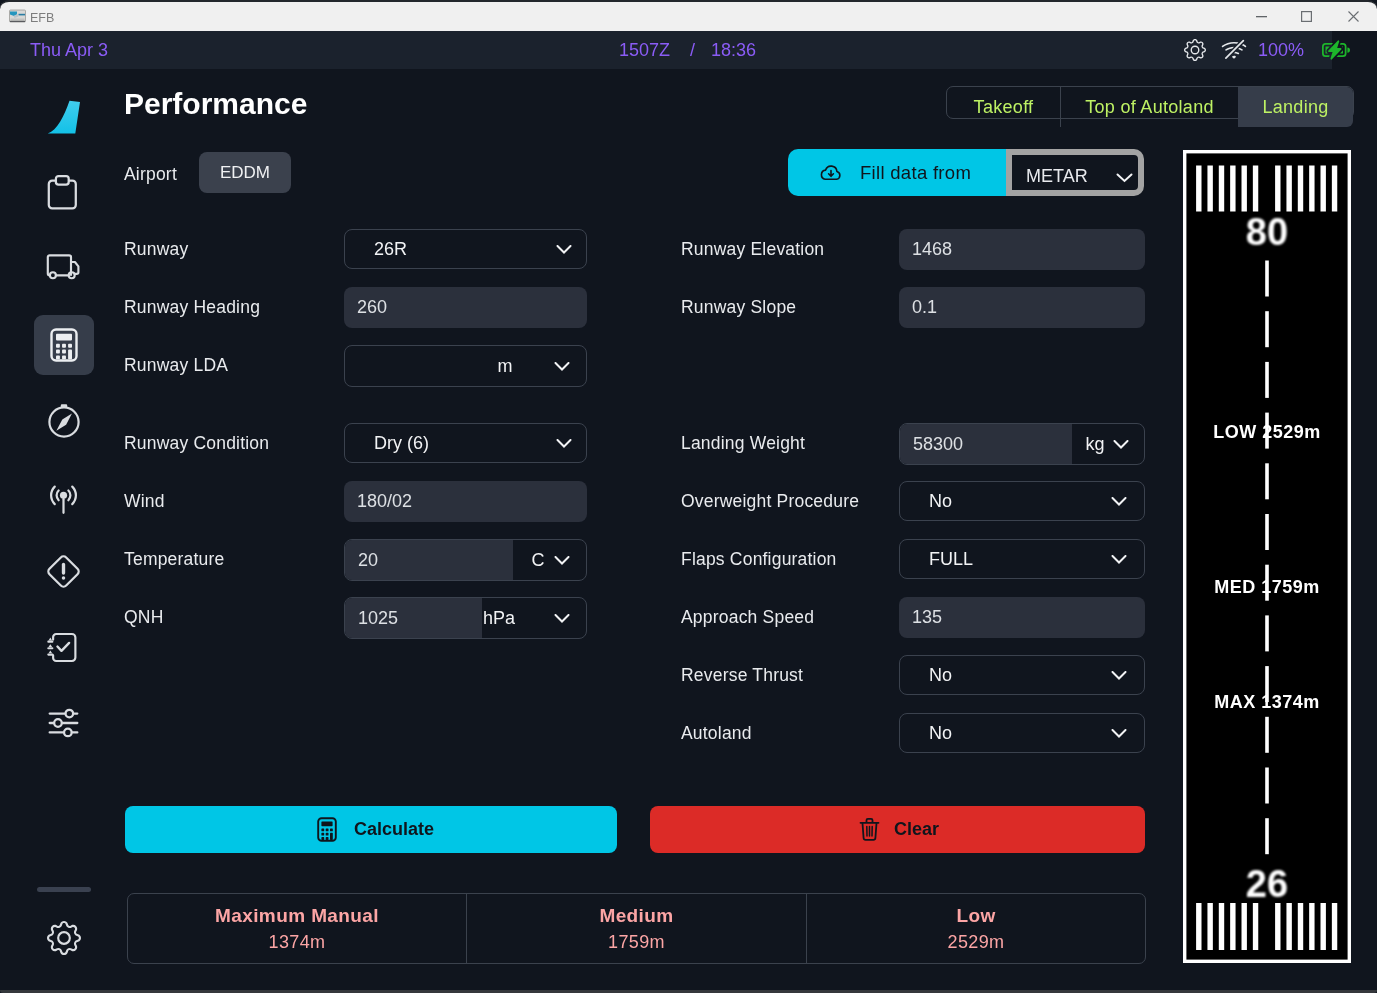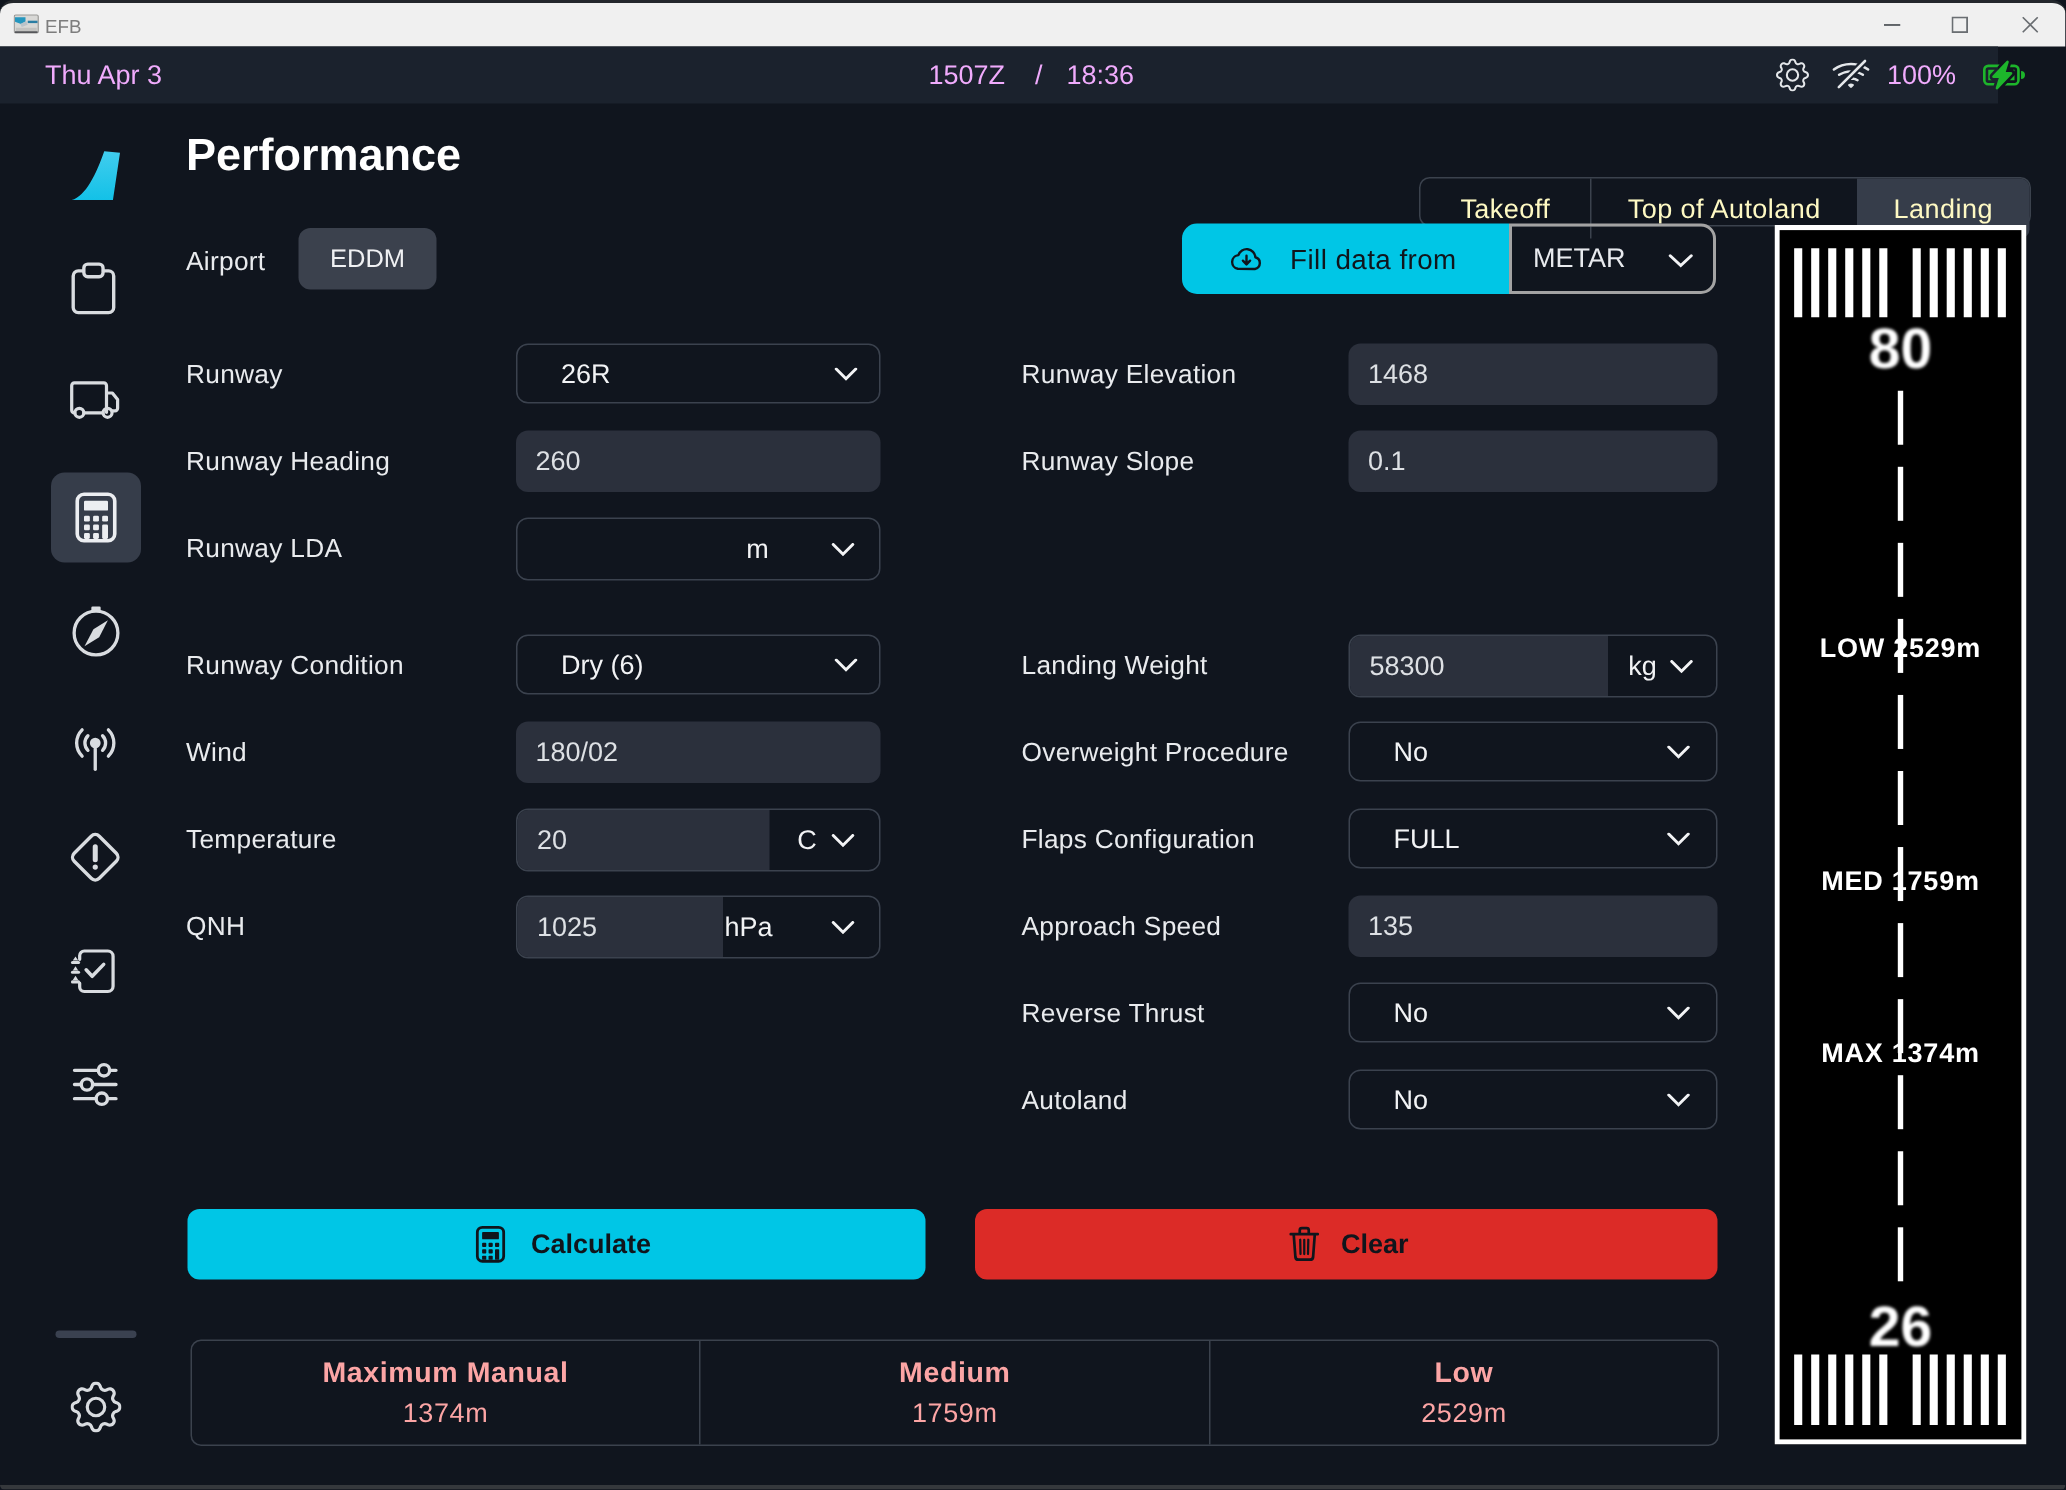--- a/index.html
+++ b/index.html
@@ -5,21 +5,21 @@
 * { margin:0; padding:0; box-sizing:border-box; }
 html,body { width:1377px; height:993px; overflow:hidden; }
 body { font-family:"Liberation Sans", sans-serif; background:#10151e; position:relative; }
 .abs { position:absolute; }
 
 
 #titlebar { left:0; top:0; width:1377px; height:31px; background:#f0f0f0; border-top:2px solid #23272c; border-radius:9px 9px 0 0; }
 #titlebar .ttext { position:absolute; left:30px; top:9px; font-size:12.5px; color:#7d7d7d; }
 
 
-#statusbar { left:0; top:31px; width:1332px; height:38px; background:#1b222d; color:#f0abfc; }
+#statusbar { left:0; top:31px; width:1332px; height:38px; background:#1b222d; color:#8b5cf6; }
 
 
 .lbl { position:absolute; font-size:17.5px; letter-spacing:0.2px; color:#e9ebee; line-height:40px; height:40px; }
 
 
 .input { position:absolute; height:41px; background:#2b303c; border-radius:8px; color:#dde0e4; font-size:18px; line-height:41px; padding-left:13px; }
 .select { position:absolute; height:40px; background:transparent; border:1.5px solid #3b424e; border-radius:8px; color:#f2f3f5; font-size:18px; line-height:38px; padding-left:29px; }
 .combo { position:absolute; height:42px; border:1.5px solid #3b424e; border-radius:8px; }
 .combo .part { position:absolute; top:0; height:40px; background:#2b303c; border-radius:7px 0 0 7px; color:#dde0e4; font-size:18px; line-height:40px; padding-left:13px; }
 .unit { position:absolute; top:0; height:40px; color:#f2f3f5; font-size:18px; line-height:40px; }
@@ -155,37 +155,37 @@
   <div class="abs" style="left:37px; top:887px; width:54px; height:5px; background:#3a4150; border-radius:2.5px;"></div>
 
   <svg class="abs" style="left:47px; top:921px;" width="34" height="34" viewBox="0 0 16 16" fill="#d9dce0">
     <path d="M8 4.754a3.246 3.246 0 1 0 0 6.492 3.246 3.246 0 0 0 0-6.492zM5.754 8a2.246 2.246 0 1 1 4.492 0 2.246 2.246 0 0 1-4.492 0z"></path>
     <path d="M9.796 1.343c-.527-1.79-3.065-1.79-3.592 0l-.094.319a.873.873 0 0 1-1.255.52l-.292-.16c-1.64-.892-3.433.902-2.54 2.541l.159.292a.873.873 0 0 1-.52 1.255l-.319.094c-1.79.527-1.79 3.065 0 3.592l.319.094a.873.873 0 0 1 .52 1.255l-.16.292c-.892 1.64.901 3.434 2.541 2.54l.292-.159a.873.873 0 0 1 1.255.52l.094.319c.527 1.79 3.065 1.79 3.592 0l.094-.319a.873.873 0 0 1 1.255-.52l.292.16c1.64.893 3.434-.902 2.54-2.541l-.159-.292a.873.873 0 0 1 .52-1.255l.319-.094c1.79-.527 1.79-3.065 0-3.592l-.319-.094a.873.873 0 0 1-.52-1.255l.16-.292c.893-1.64-.902-3.433-2.541-2.54l-.292.159a.873.873 0 0 1-1.255-.52l-.094-.319zm-2.633.283c.246-.835 1.428-.835 1.674 0l.094.319a1.873 1.873 0 0 0 2.693 1.115l.291-.16c.764-.415 1.6.42 1.184 1.185l-.159.292a1.873 1.873 0 0 0 1.116 2.692l.318.094c.835.246.835 1.428 0 1.674l-.319.094a1.873 1.873 0 0 0-1.115 2.693l.16.291c.415.764-.42 1.6-1.185 1.184l-.291-.159a1.873 1.873 0 0 0-2.693 1.116l-.094.318c-.246.835-1.428.835-1.674 0l-.094-.319a1.873 1.873 0 0 0-2.692-1.115l-.292.16c-.764.415-1.6-.42-1.184-1.185l.159-.291A1.873 1.873 0 0 0 1.945 8.93l-.319-.094c-.835-.246-.835-1.428 0-1.674l.319-.094A1.873 1.873 0 0 0 3.06 4.377l-.16-.292c-.415-.764.42-1.6 1.185-1.184l.292.159a1.873 1.873 0 0 0 2.692-1.115l.094-.319z"></path>
   </svg>
 </div>
 
 <div class="abs" style="left:124px; top:87px; font-size:30px; font-weight:600; color:#fff;">Performance</div>
 
-<div class="abs" style="left:946px; top:86px; width:408px; height:33px; border:1px solid #3b424d; border-radius:7px; color:#fef9c3; font-size:18px; letter-spacing:0.3px;margin-top:32px;">
+<div class="abs" style="left:946px; top:86px; width:408px; height:33px; border:1px solid #3b424d; border-radius:7px; color:#bef264; font-size:18px; letter-spacing:0.3px;">
   <div class="abs" style="left:0; top:0; width:114px; height:40px; line-height:40px; text-align:center; border-right:1px solid #3b424d;">Takeoff</div>
   <div class="abs" style="left:114px; top:0; width:177px; height:40px; line-height:40px; text-align:center;">Top of Autoland</div>
   <div class="abs" style="left:291px; top:0; width:115px; height:40px; line-height:40px; text-align:center; background:#363d4a; border-radius:0 6px 6px 0;">Landing</div>
 </div>
 
 <div class="lbl" style="left:124px; top:154px;">Airport</div>
 <div class="abs" style="left:199px; top:152px; width:92px; height:41px; background:#3b414d; border-radius:8px; text-align:center; line-height:41px; font-size:17px; color:#f0f1f3;">EDDM</div>
 
 <div class="abs" style="left:788px; top:149px; width:218px; height:47px; background:#00c6e6; border-radius:10px 0 0 10px;">
   <svg class="abs" style="left:31px; top:12px;" width="24" height="23" viewBox="0 0 24 23" fill="none" stroke="#10151c" stroke-width="1.6" stroke-linecap="round" stroke-linejoin="round">
     <path d="M6.2 18.2 A4.6 4.6 0 0 1 6.6 9.1 A5.8 5.8 0 0 1 17.9 10.5 A4 4 0 0 1 17.6 18.3 Z"></path>
     <path d="M12 9.5 V15 M9.6 12.8 L12 15.3 L14.4 12.8"></path>
   </svg>
   <div class="abs" style="left:72px; top:0; line-height:47px; font-size:18.5px; letter-spacing:0.3px; color:#10151c; font-weight:500;">Fill data from</div>
 </div>
-<div class="abs" style="left:1006px; top:149px; width:138px; height:47px; border:2px solid #a3a3a3; border-radius:0 10px 10px 0; color:#e8eaee;">
+<div class="abs" style="left:1006px; top:149px; width:138px; height:47px; border:6px solid #a3a3a3; border-radius:0 10px 10px 0; color:#e8eaee;">
   <div class="abs" style="left:14px; top:0; line-height:43px; font-size:18px;">METAR</div>
   <svg class="abs" style="left:104px; top:18px;" width="17" height="10" viewBox="0 0 17 10" fill="none" stroke="#f2f3f5" stroke-width="2" stroke-linecap="round">
       <path d="M1.5 1.5 L8.5 8 L15.5 1.5"></path>
     </svg>
 </div>
 
 <div class="lbl" style="left:124px; top:229px;">Runway</div>
 <div class="select" style="left:344px; top:229px; width:243px;">26R
   <svg class="chev" style="left:211px; top:15px;" width="16" height="9" viewBox="0 0 16 9" fill="none" stroke="#f2f3f5" stroke-width="2" stroke-linecap="round">
       <path d="M1.5 1 L8 7.5 L14.5 1"></path>

